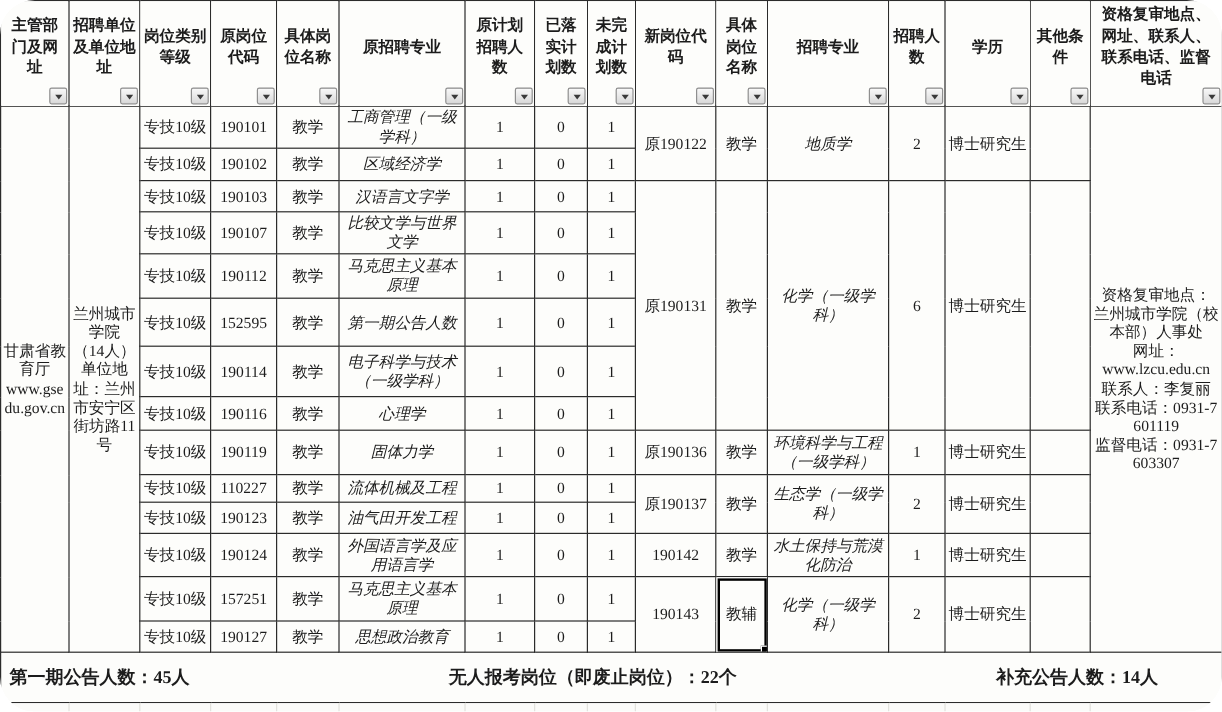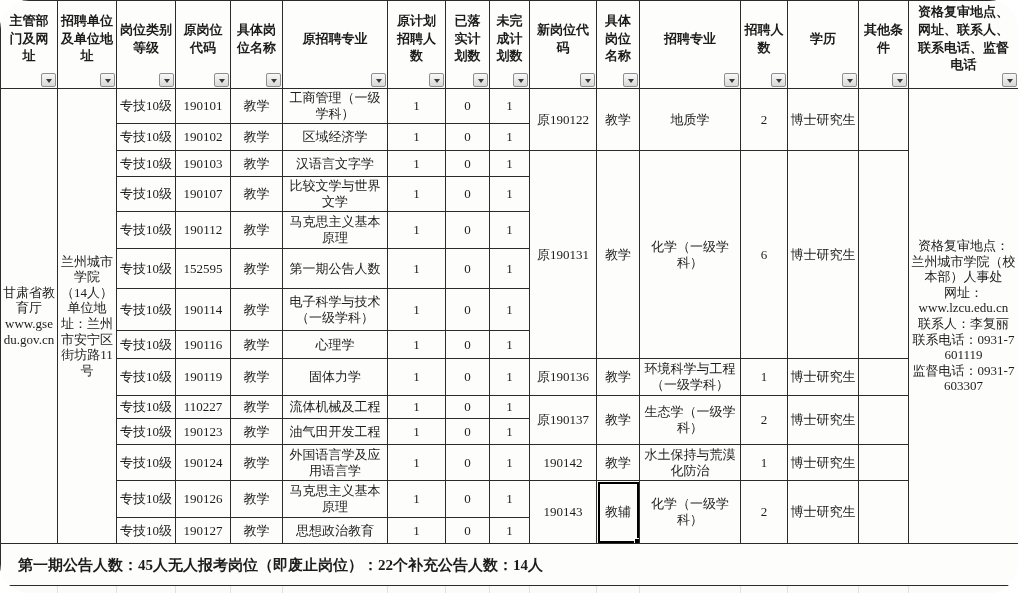--- a/index.html
+++ b/index.html
@@ -14,21 +14,21 @@
     border:1px solid #2b2b2b; padding:0 1px; text-align:center; vertical-align:middle;
     font-size:13px; line-height:1.2; word-break:break-all; overflow:hidden;
     background:#fdfdfb;
   }
   table.main th {
     font-weight:bold; position:relative; padding:2px 3px 14px 3px; line-height:1.35;
   }
   .nw { white-space:nowrap; font-size:12px; }
   .num { font-size:13px; }
   .pre { white-space:pre-line; line-height:1.55; }
-  .major-cell { line-height:1.25; }
+  .major-cell { line-height:1.25;font-style:italic; }
   .fbtn {
     position:absolute; right:1px; bottom:1px; width:15px; height:14px;
     background:linear-gradient(#f8f8f8,#d9d9d9); border:1px solid #8f8f8f;
     border-radius:2px; display:flex; align-items:center; justify-content:center;
     cursor:pointer; box-sizing:border-box;
   }
   .tri {
     width:0; height:0; border:3px solid transparent; border-top:4px solid #3a3a3a;
     margin-top:4px; display:block;
   }
@@ -36,22 +36,22 @@
     outline:2px solid #000; outline-offset:-3px; overflow:visible; position:relative;
   }
   td.selected .handle {
     position:absolute; right:-3px; bottom:-3px; width:6px; height:6px;
     background:#000; border:1px solid #fff; z-index:3;
   }
   tr.footer-row td {
     border:1px solid #2b2b2b; background:#fdfdfb;
   }
   .foot {
-    display:flex; align-items:center; justify-content:flex-start;
-    padding:0 52px 0 16px; font-weight:bold; font-size:15px; white-space:nowrap;
+    display:flex; align-items:center; justify-content:space-between;
+    padding:0 52px 0 6px; font-weight:bold; font-size:15px; white-space:nowrap;
   }
   table.ghost { border-collapse:collapse; table-layout:fixed; width:1018px; }
   table.ghost td { border:1px solid #e2e2dd; border-top:none; height:6px; background:#fbfbf9; }
 </style>
 </head>
 <body>
 
 <div class="sheet">
 <table class="main">
   <colgroup>
@@ -270,21 +270,21 @@
       <td class="num">1</td>
       <td class="nw">190142</td>
       <td>教学</td>
       <td class="major-cell">水土保持与荒漠化防治</td>
       <td class="num">1</td>
       <td class="nw">博士研究生</td>
       <td></td>
     </tr>
     <tr style="height:37px">
       <td class="nw">专技10级</td>
-      <td class="num">190126</td>
+      <td class="num">157251</td>
       <td>教学</td>
       <td class="major-cell">马克思主义基本原理</td>
       <td class="num">1</td>
       <td class="num">0</td>
       <td class="num">1</td>
       <td rowspan="2" class="nw">190143</td>
       <td rowspan="2" class="selected"><span>教辅</span><span class="handle"></span></td>
       <td rowspan="2" class="major-cell">化学（一级学科）</td>
       <td rowspan="2" class="num">2</td>
       <td rowspan="2" class="nw">博士研究生</td>

